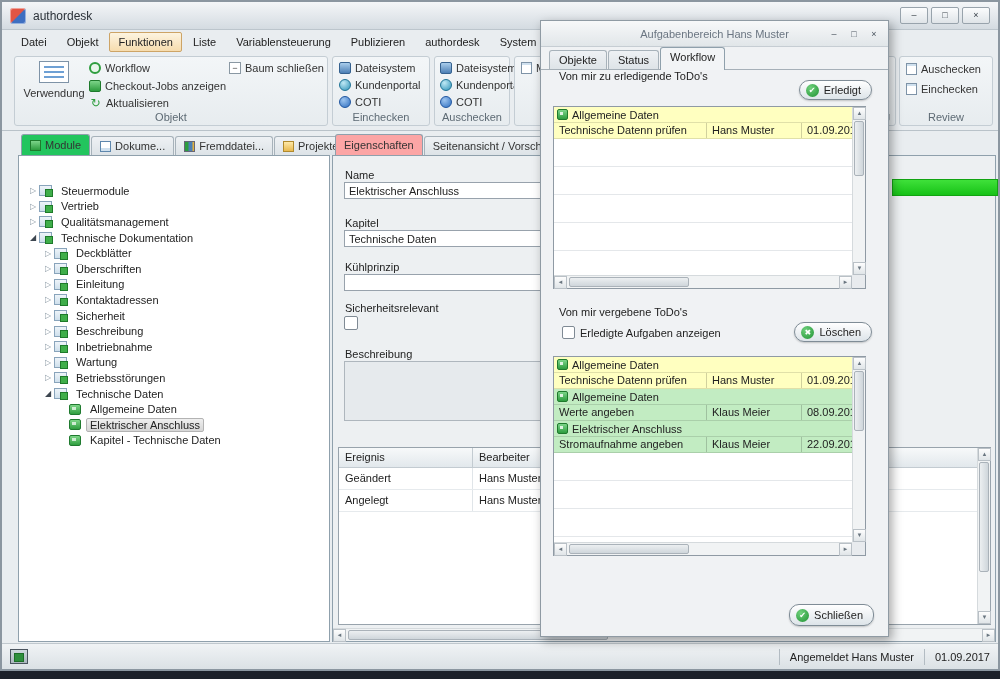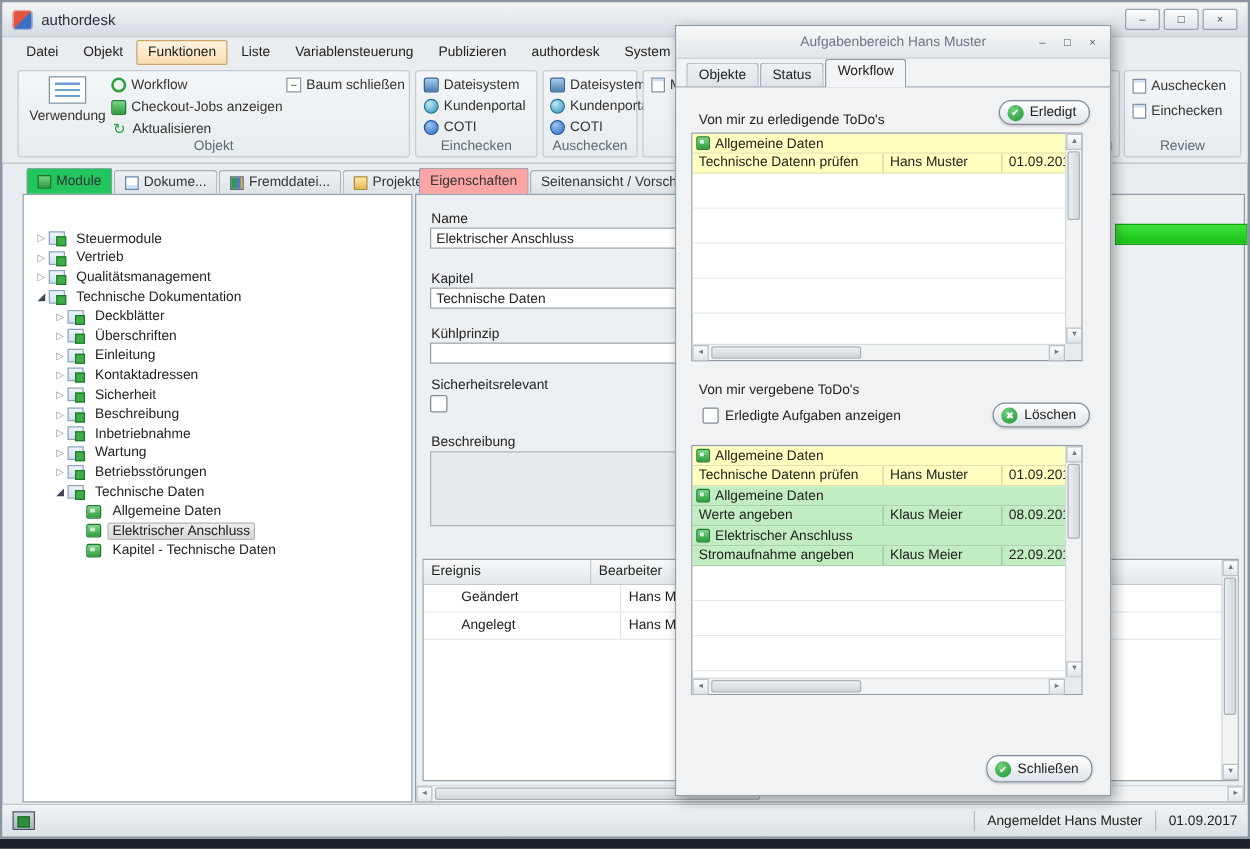--- a/index.html
+++ b/index.html
@@ -75,21 +75,21 @@
   .ftextarea{position:absolute;left:11px;width:535px;height:60px;border:1px solid #aeb6bd;background:#e6eaed;}
   .fcheck{position:absolute;width:14px;height:14px;border:1px solid #7f8a94;background:#fff;border-radius:2px;}
 
   
   .ev-table{position:absolute;left:5px;top:291px;right:4px;height:178px;border:1px solid #98a3ac;background:#fff;}
   .ev-head{display:flex;height:20px;background:linear-gradient(#f7f9fa,#e2e8ec);border-bottom:1px solid #c3cbd1;margin-right:13px;}
   .ev-hc{padding:3px 6px;border-right:1px solid #c3cbd1;}
   .ev-hc1{width:134px;flex:none;}
   .ev-hc2{flex:1;border-right:none;}
   .ev-row{display:flex;height:22px;border-bottom:1px solid #e6eaed;margin-right:13px;}
-  .ev-c1{width:134px;flex:none;padding:4px 6px;border-right:1px solid #e0e5e9;margin-left:24px;}
+  .ev-c1{width:134px;flex:none;padding:4px 6px;border-right:1px solid #e0e5e9;}
   .ev-c2{flex:1;padding:4px 6px;}
 
   
   .vscroll{position:absolute;top:0;bottom:0;right:0;width:13px;background:#f1f3f4;border-left:1px solid #d5dadd;}
   .hscroll{position:absolute;left:0;right:0;bottom:0;height:13px;background:#f1f3f4;border-top:1px solid #d5dadd;}
   .sb{position:absolute;width:13px;height:13px;background:linear-gradient(#fdfdfd,#e0e5e8);border:1px solid #b9c0c6;color:#6a7680;font-size:6px;line-height:11px;text-align:center;}
   .sb-up{top:0;left:0;} .sb-down{bottom:0;left:0;} .sb-left{left:0;top:0;} .sb-right{right:0;top:0;}
   .sb-vthumb{position:absolute;left:1px;right:1px;background:linear-gradient(90deg,#eceff1,#cfd6db);border:1px solid #aab2b9;border-radius:2px;}
   .sb-hthumb{position:absolute;top:1px;bottom:1px;background:linear-gradient(#eceff1,#cfd6db);border:1px solid #aab2b9;border-radius:2px;}
   .sb-corner{position:absolute;right:0;bottom:0;width:13px;height:13px;background:#e8ebee;}
@@ -419,21 +419,21 @@
       <span class="dlg-btn">×</span>
     </div>
   </div>
   <div class="dlg-tabs" id="dialog-tabs">
       <div class="dtab">Objekte</div>
       <div class="dtab">Status</div>
       <div class="dtab active">Workflow</div>
     </div>
   <div class="dlg-body">
 
-    <span class="dheading" style="top:20px;">Von mir zu erledigende ToDo's</span>
+    <span class="dheading" style="top:0;">Von mir zu erledigende ToDo's</span>
     <div class="gbtn" style="right:16px;top:10px;">
       <span class="bic">✔</span>
       <span>Erledigt</span>
     </div>
 
     <div class="dgrid" style="left:12px;top:36px;width:313px;height:183px;">
       <div class="dgrid-body" id="todo-grid">
           <div class="g-row yellow group">
             <span class="g-ic"></span>
             <span class="g-gl">Allgemeine Daten</span>

